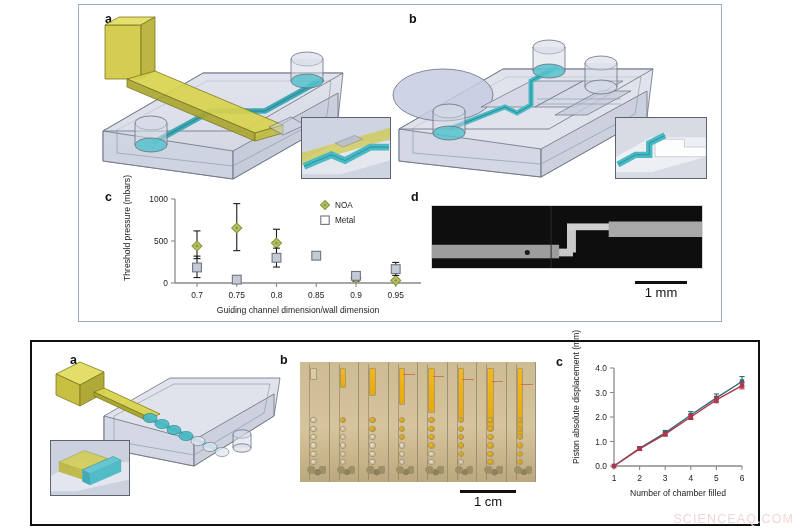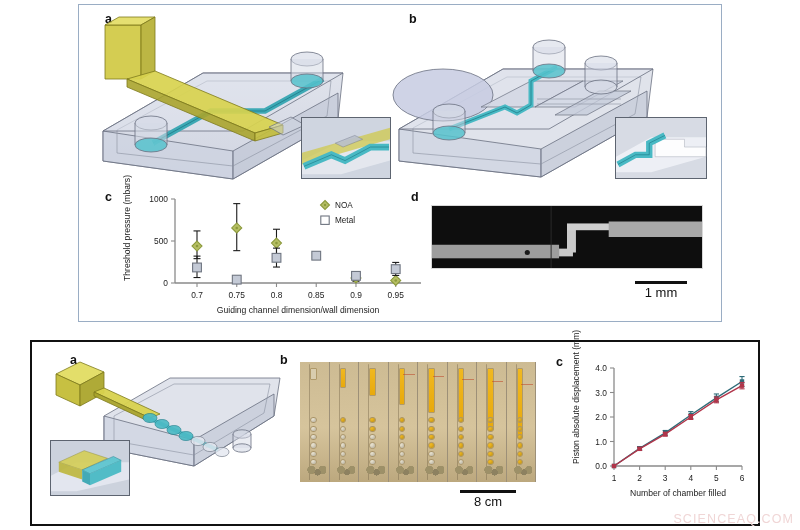--- a/index.html
+++ b/index.html
@@ -448,21 +448,21 @@
           <div class="bead" style="left: 36%; width: 15%; padding-bottom: 15%; top: 67%; background: rgb(240, 184, 32); border: 1px solid rgb(169, 148, 104); box-shadow: rgba(0, 0, 0, 0.18) -1px -1px 2px inset;"></div>
           <div class="bead" style="left: 36%; width: 15%; padding-bottom: 15%; top: 74%; background: rgb(240, 184, 32); border: 1px solid rgb(169, 148, 104); box-shadow: rgba(0, 0, 0, 0.18) -1px -1px 2px inset;"></div>
           <div class="bead" style="left: 36%; width: 15%; padding-bottom: 15%; top: 81%; background: rgb(240, 184, 32); border: 1px solid rgb(169, 148, 104); box-shadow: rgba(0, 0, 0, 0.18) -1px -1px 2px inset;"></div>
           <div class="bead" style="left: 36%; width: 15%; padding-bottom: 15%; top: 88%; background: rgb(240, 184, 32); border: 1px solid rgb(169, 148, 104); box-shadow: rgba(0, 0, 0, 0.18) -1px -1px 2px inset;"></div>
           <div style="position: absolute; left: 18%; right: 10%; bottom: 2%; height: 14%; background: radial-gradient(circle at 30% 40%, rgb(157, 144, 104) 0px, rgb(157, 144, 104) 22%, transparent 23%), radial-gradient(circle at 60% 55%, rgb(141, 129, 96) 0px, rgb(141, 129, 96) 20%, transparent 21%), radial-gradient(circle at 85% 40%, rgb(157, 144, 104) 0px, rgb(157, 144, 104) 20%, transparent 21%);"></div>
           <div style="position: absolute; left: 52%; width: 40%; top: 18%; height: 1px; background: rgba(190, 70, 40, 0.55);"></div>
         </div>
       </div>
 
     <div class="scale-bar" id="b-scalebar" style="left:428px;top:148px;width:56px;"></div>
-    <div class="scale-label" id="b-scalelabel" style="left:420px;top:152px;width:72px;">8 cm</div>
+    <div class="scale-label" id="b-scalelabel" style="left:420px;top:152px;width:72px;">1 cm</div>
 
     <div class="panel-letter" style="left:524px;top:14px;">c</div>
 
     <div class="yaxis-title" id="pd-ytitle" style="left:540px;top:122px;width:110px;">
       <span>Piston absolute displacement (mm)</span>
     </div>
 
     <div class="chart" id="piston-chart" style="left:548px;top:12px;width:176px;height:150px;">
       <svg id="svg-piston" width="176" height="150" viewBox="0 0 176 150">
           <line x1="34" y1="14" x2="34" y2="112" class="axis-line"></line>

